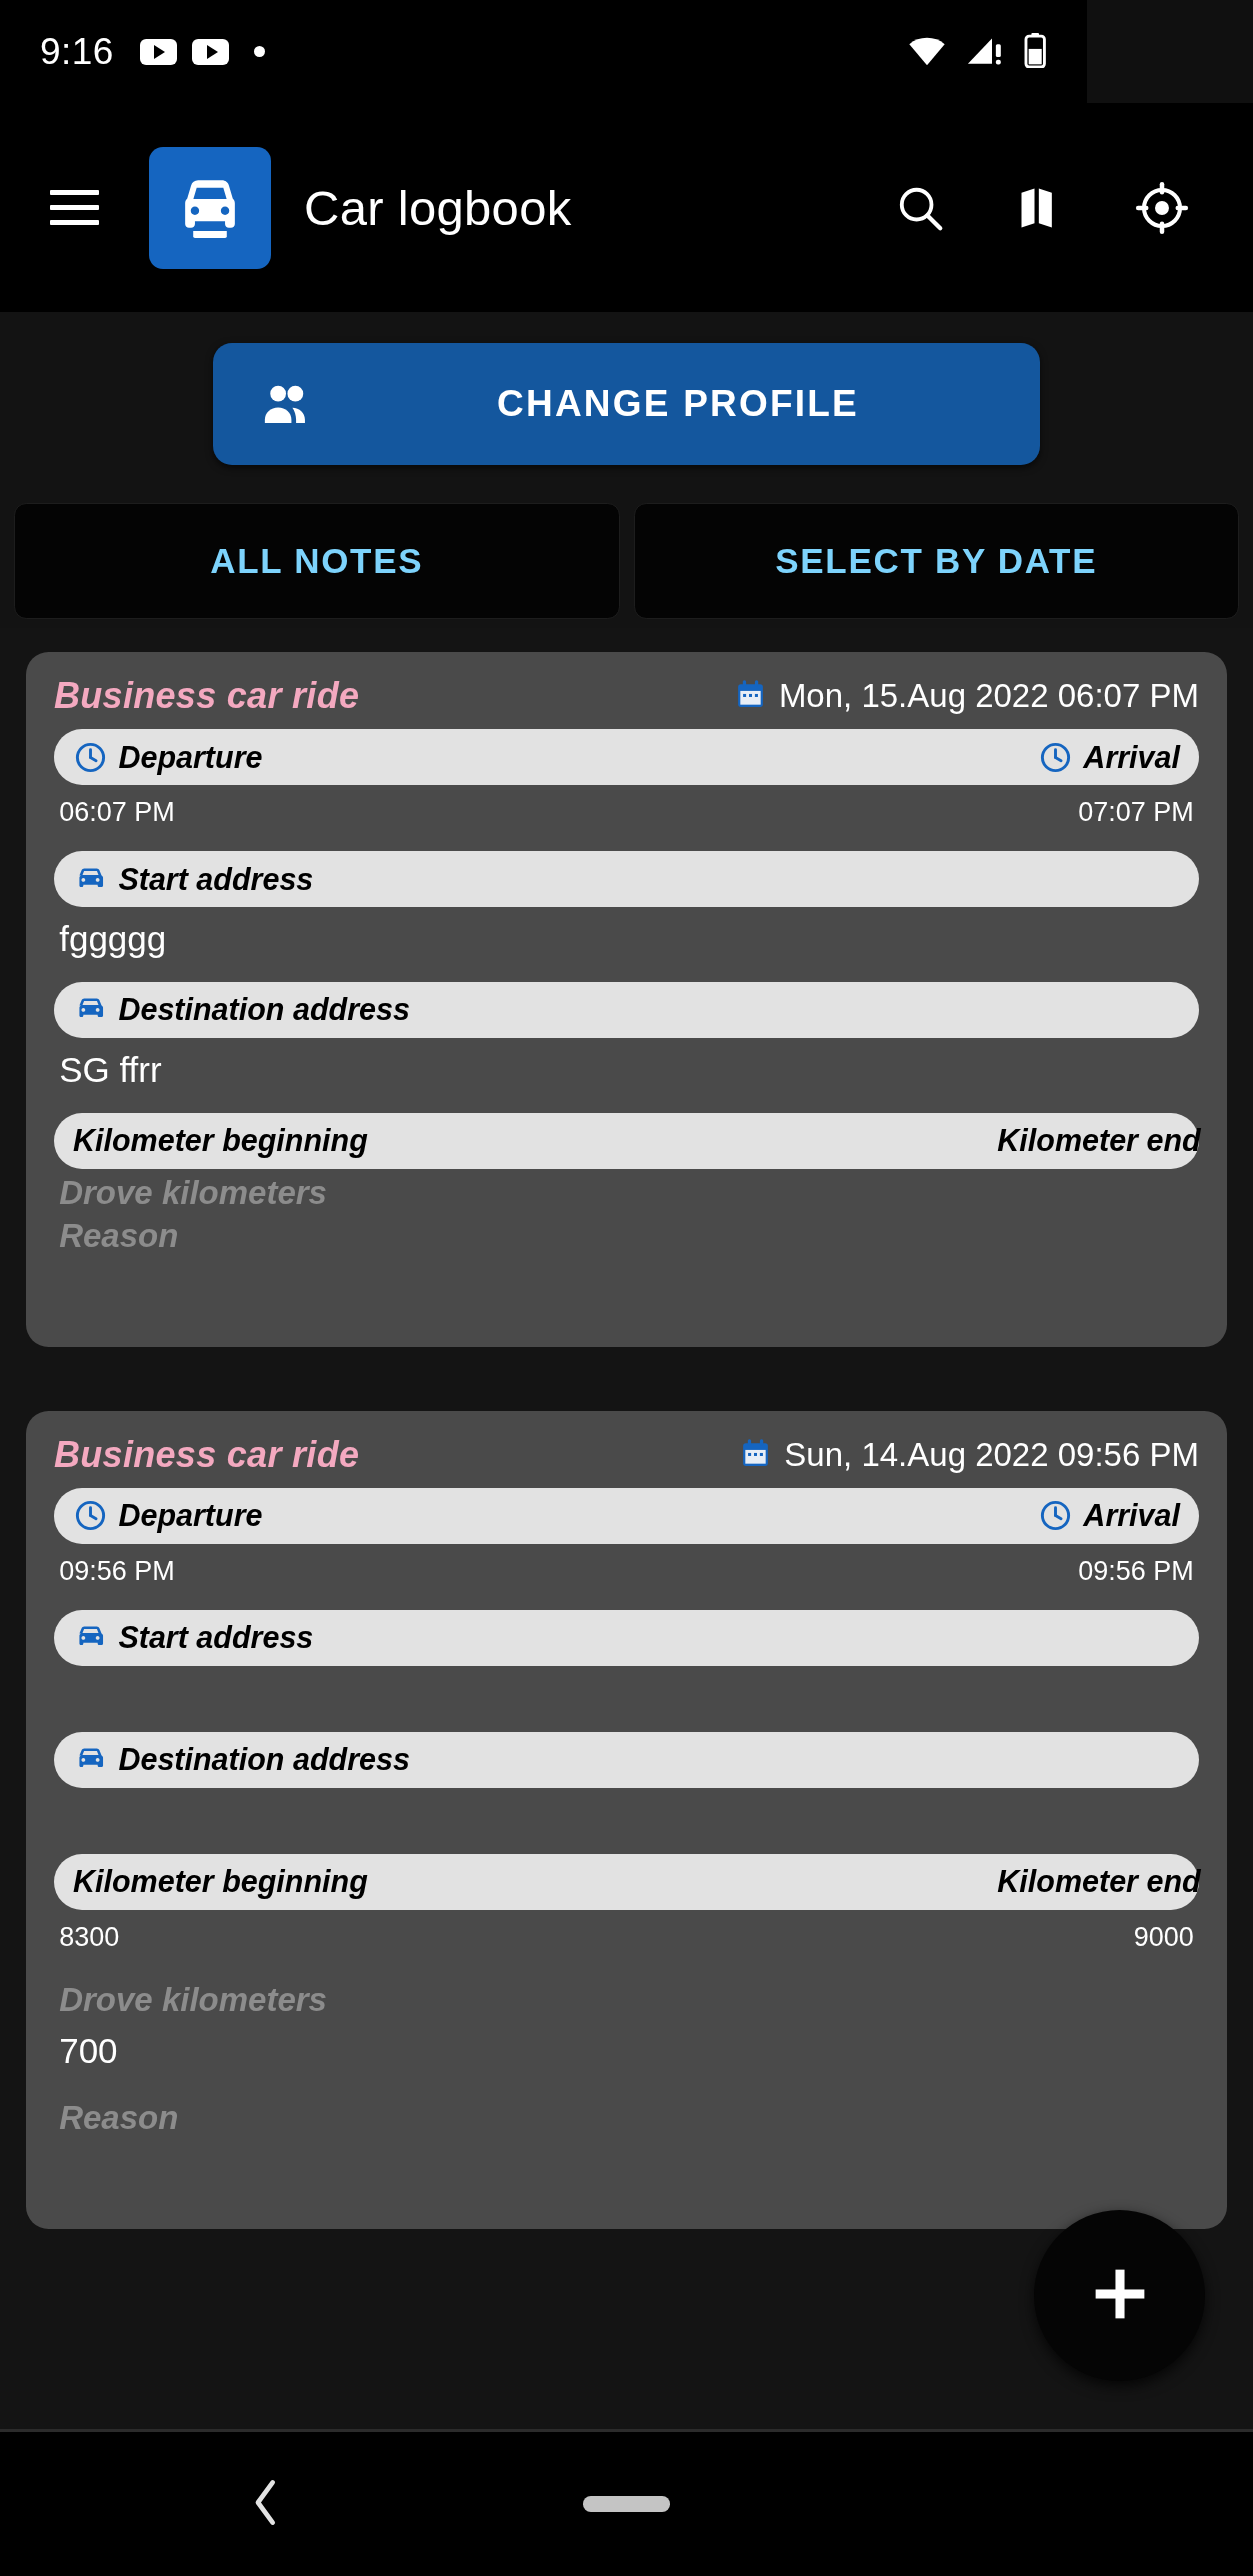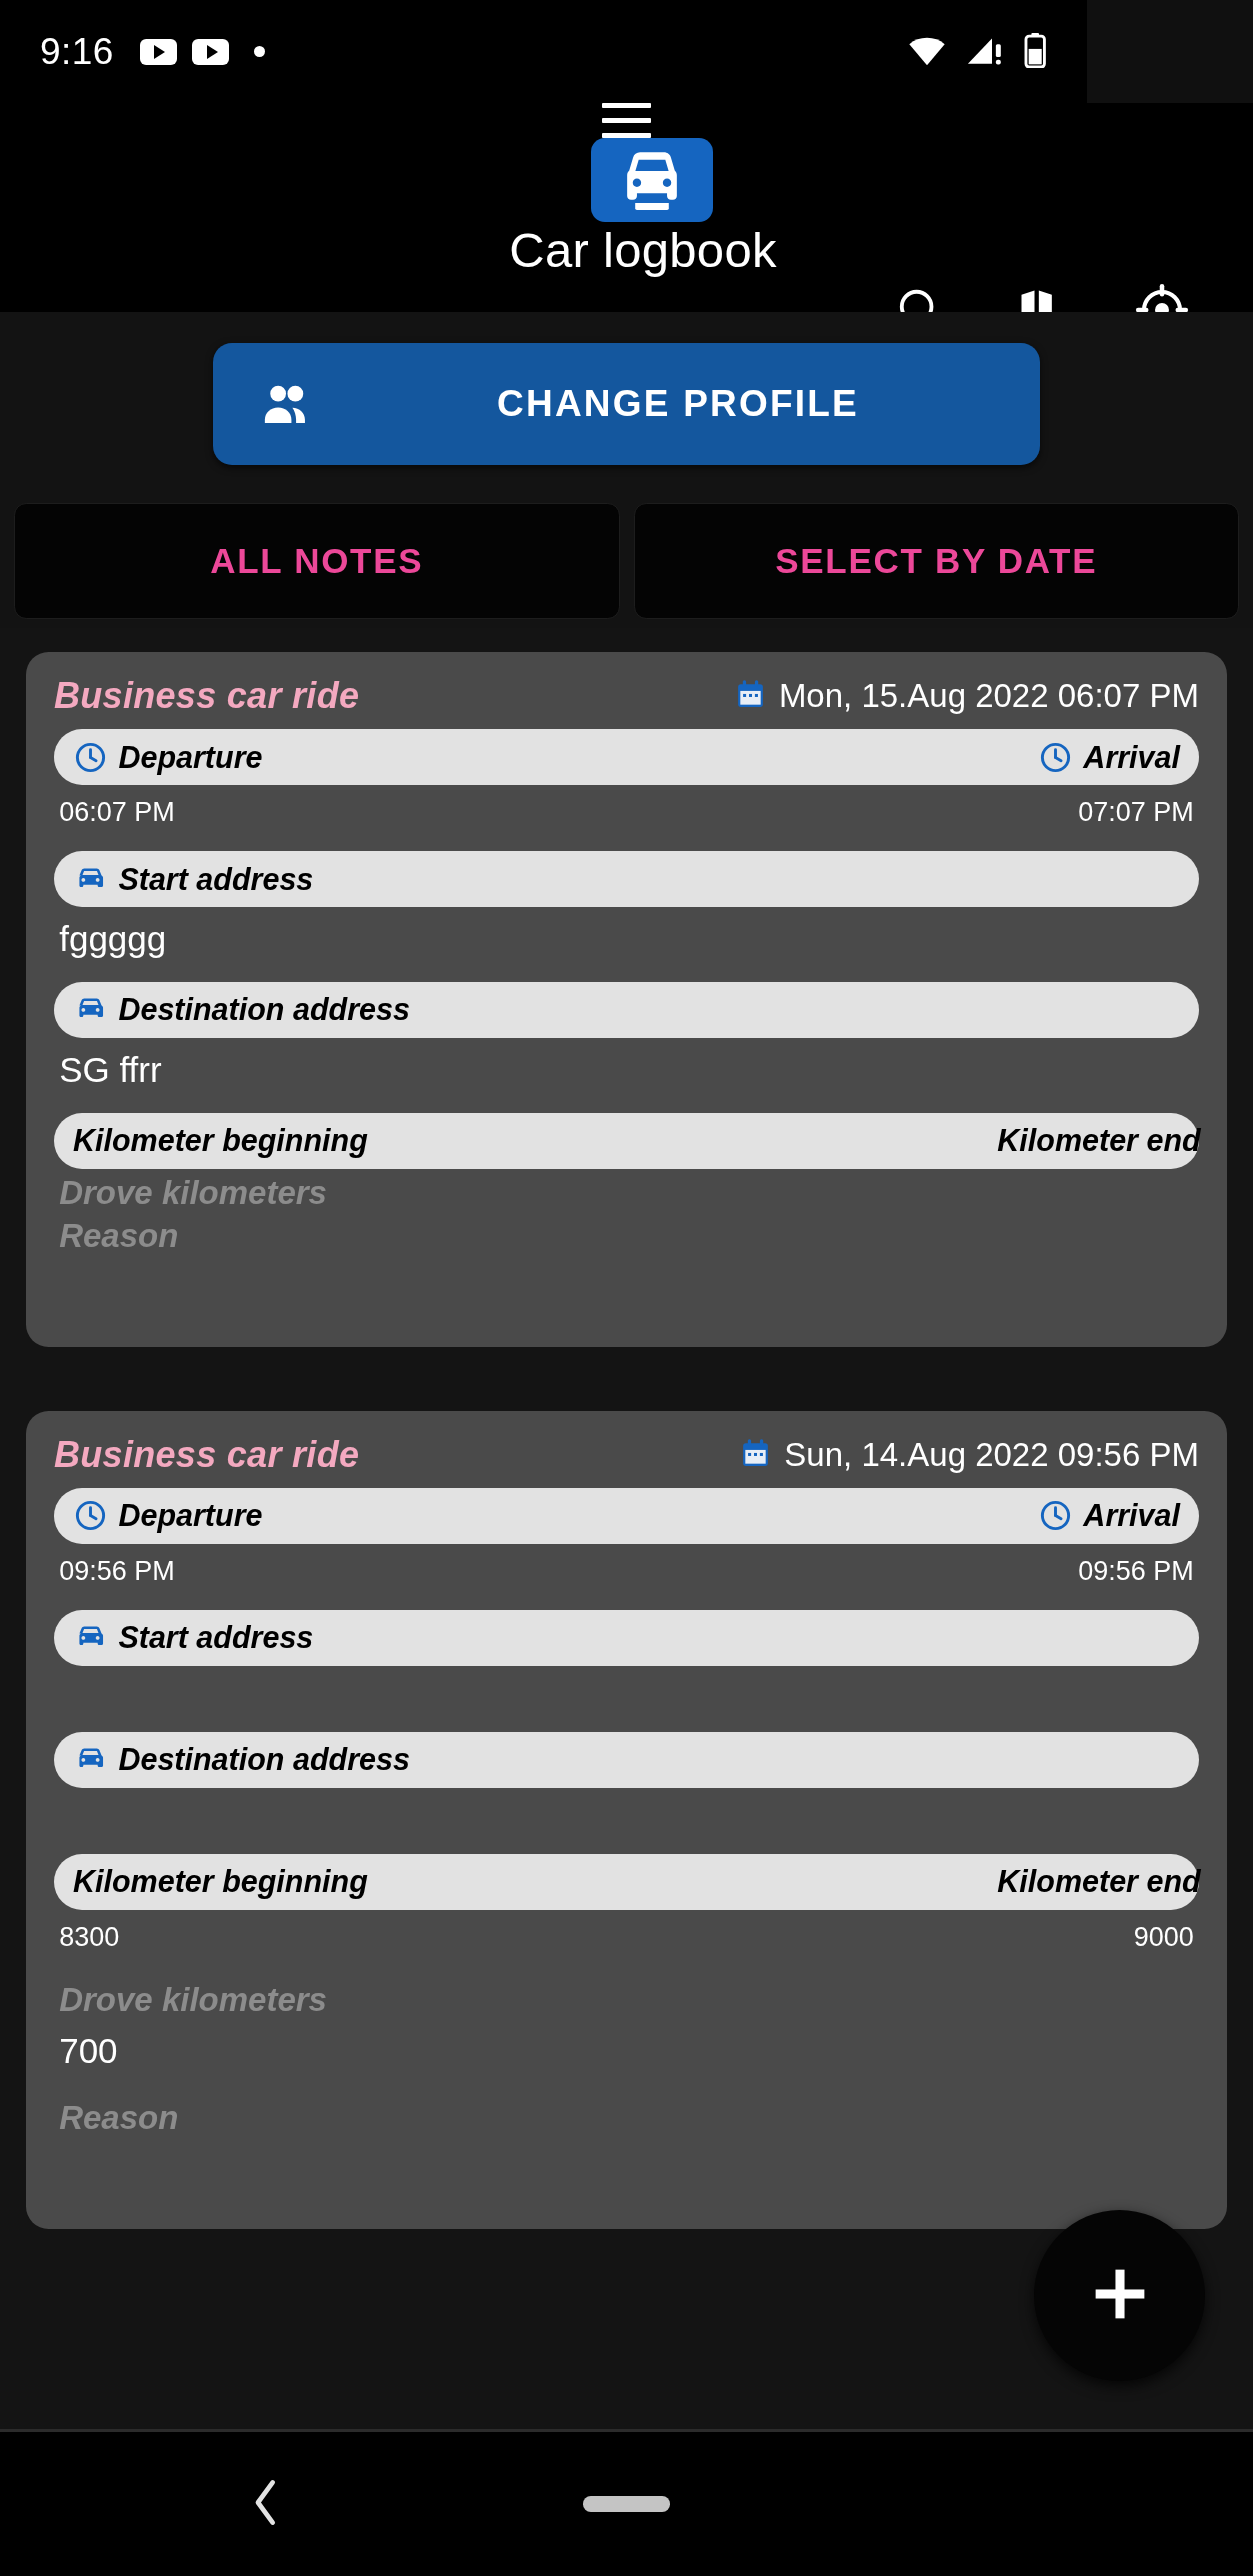--- a/index.html
+++ b/index.html
@@ -27,21 +27,21 @@
     width:0;height:0;border-left:11.3px solid #000;
     border-top:7px solid transparent;border-bottom:7px solid transparent;
     margin-left:2.6px;
   }
   .sb-dot{ width:11.3px;height:11.3px;border-radius:50%;background:#fff;margin-left:8.7px; }
   .sb-right{ margin-left:auto; display:flex; align-items:center; gap:19px; }
 
   
   .appbar{
     position:absolute; top:103px; left:0; width:1253px; height:209px;
-    background:#000; display:flex; align-items:center; padding:0 50px;flex-direction:column;
+    background:#000; display:flex; align-items:center; padding:0 50px;
   }
   .hamburger{ width:49px; display:flex; flex-direction:column; gap:9.6px; cursor:pointer; }
   .hamburger span{ display:block; height:5.2px; background:#fff; border-radius:0.9px; }
   .applogo{
     width:122px; height:122px; background:#1565C0; border-radius:14px;
     margin-left:50px; display:flex; align-items:center; justify-content:center;
   }
   .apptitle{ color:#fff; font-size:49px; margin-left:33px; letter-spacing:0.3px; white-space:nowrap;}
   .appbar-actions{ margin-left:auto; display:flex; align-items:center; gap:57px; padding-right:8.7px; }
   .act{ cursor:pointer; display:flex; align-items:center; justify-content:center; width:64px; height:64px;}
@@ -64,21 +64,21 @@
   }
 
   
   .tabs{
     position:absolute; top:496px; left:0; width:1253px; height:132px;
     display:flex; gap:14px; padding:7px 14px 8.7px 14px; background:#131313;
   }
   .tab{
     flex:1; background:#040404; border-radius:12.2px;
     display:flex; align-items:center; justify-content:center;
-    color:#ec4899; font-size:35px; font-weight:bold; letter-spacing:1.7px;
+    color:#7dd3fc; font-size:35px; font-weight:bold; letter-spacing:1.7px;
     cursor:pointer; border:0.9px solid #1d1d1d;
   }
 
   
   .content{
     position:absolute; top:628px; left:0; width:1253px; height:1803px;
     background:#141414; overflow:hidden;
   }
 
   .card{

